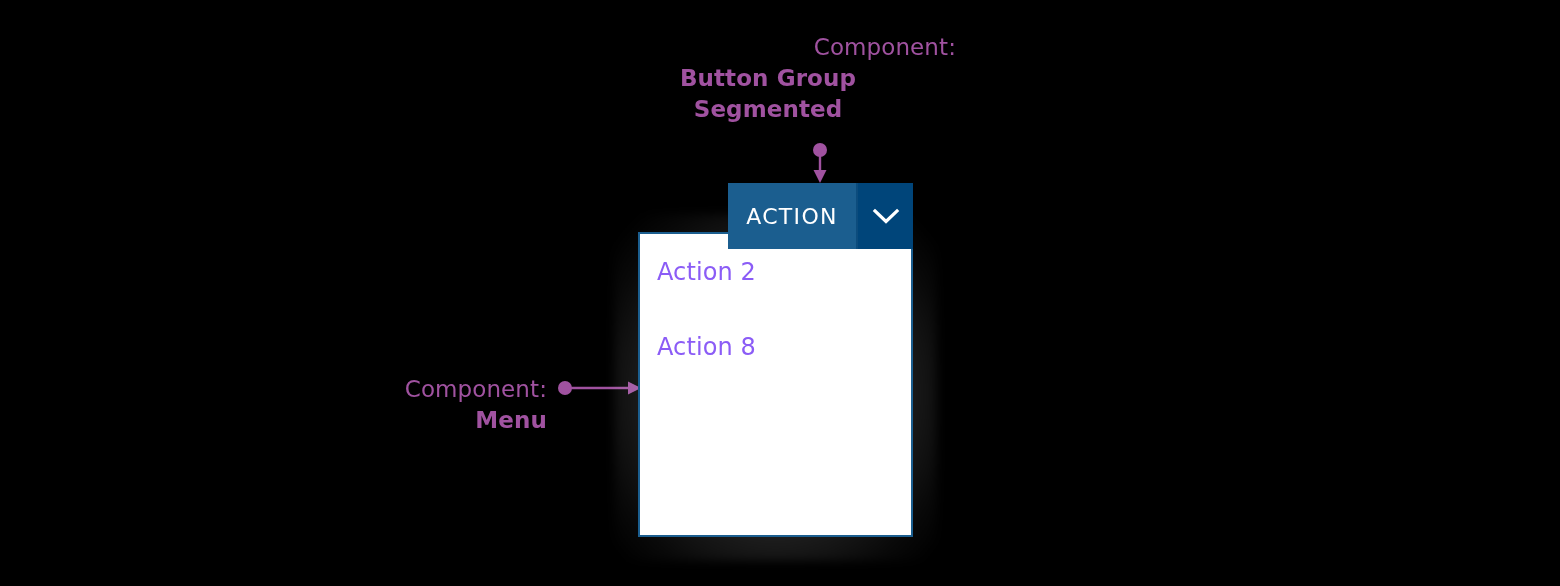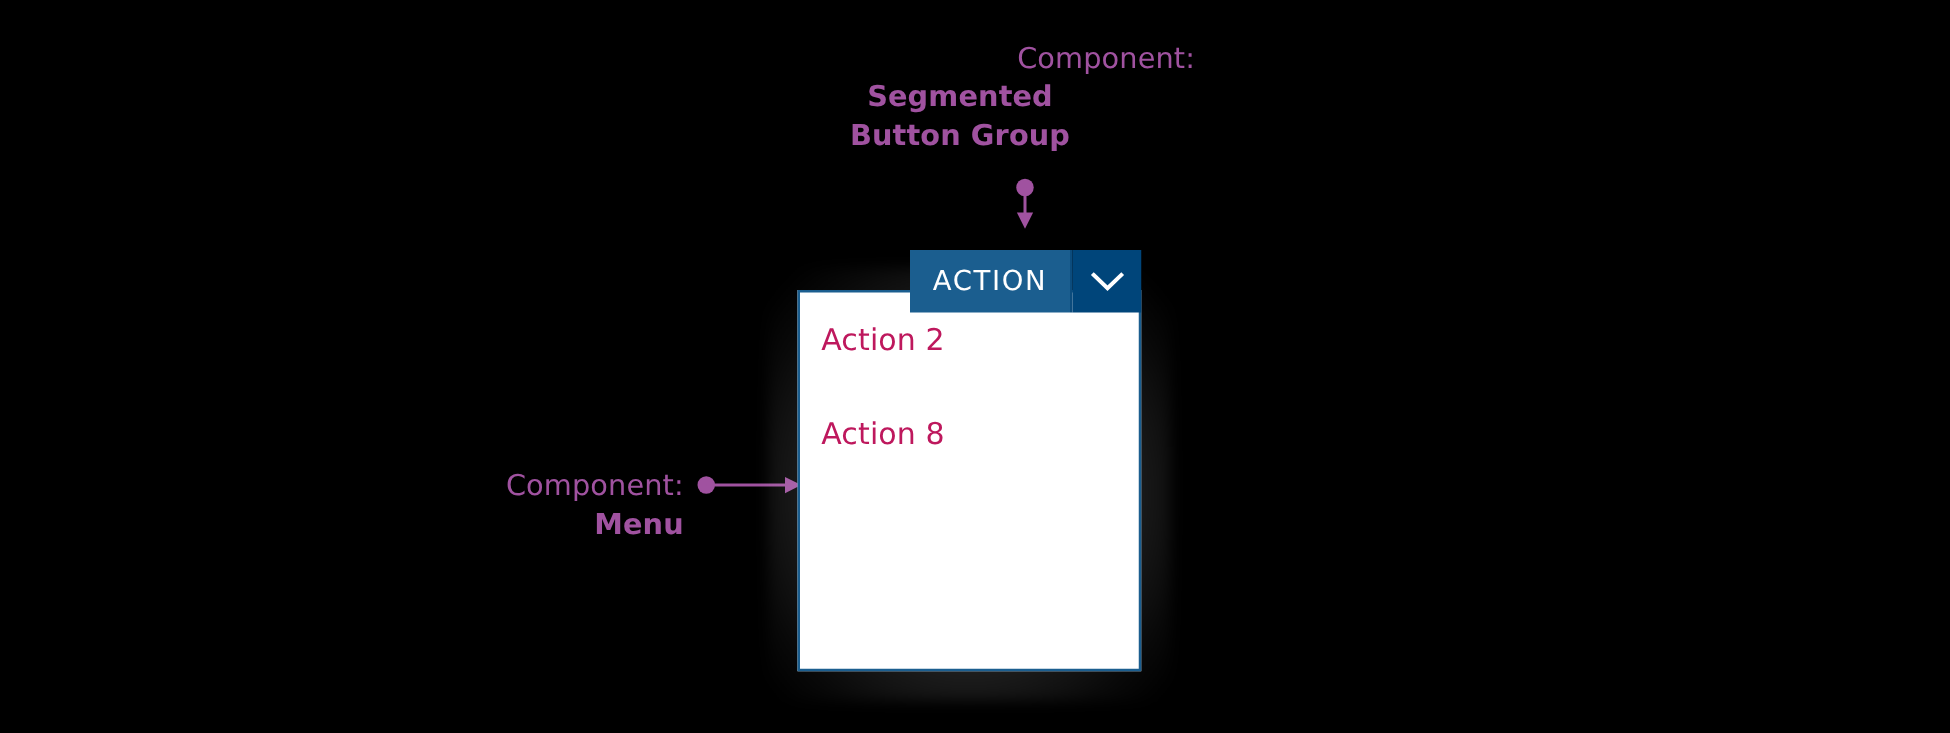--- a/index.html
+++ b/index.html
@@ -72,22 +72,22 @@
     top: 0;
     width: 1560px;
     height: 586px;
     pointer-events: none;
   }
 
   
   #segmented-button-group {
     position: absolute;
     left: 728px;
-    top: 200px;
-    height: 50px;
+    top: 183px;
+    height: 66px;
     display: flex;
     align-items: stretch;
     z-index: 6;
   }
   #action-main-button {
     width: 128px;
     background: #1b5e8f;
     color: #ffffff;
     font-size: 22px;
     font-weight: 400;
@@ -158,21 +158,21 @@
   #action-menu-list {
     list-style: none;
     margin: 0;
     padding: 0;
   }
   .menu-item {
     height: 74px;
     display: flex;
     align-items: center;
     padding: 0 0 0 17px;
-    color: #be185d;
+    color: #8b5cf6;
     font-size: 24px;
     font-weight: 400;
     font-family: "DejaVu Sans", "Liberation Sans", sans-serif;
     cursor: pointer;
     box-sizing: border-box;
     letter-spacing: 0.1px;
   }
   .menu-item:first-child { height: 76px; }
 </style>
 </head>
@@ -190,22 +190,22 @@
 
     <g>
       <circle cx="565" cy="388" r="7" fill="#a052a0"></circle>
       <line x1="565" y1="388" x2="629" y2="388" stroke="#a052a0" stroke-width="2.4"></line>
       <polygon points="641,388 628,381.5 628,394.5" fill="#a052a0"></polygon>
     </g>
   </svg>
 
   <div id="annotation-top" class="annotation-label">
     <span class="ann-lead">Component:</span>
+    <span class="ann-name">Button Group</span>
     <span class="ann-name">Segmented</span>
-    <span class="ann-name">Button Group</span>
   </div>
 
   <div id="annotation-left" class="annotation-label">
     <span class="ann-lead">Component:</span>
     <span class="ann-name">Menu</span>
   </div>
 
   <div id="segmented-button-group">
     <button id="action-main-button" type="button">ACTION</button>
     <div id="segment-divider"></div>

